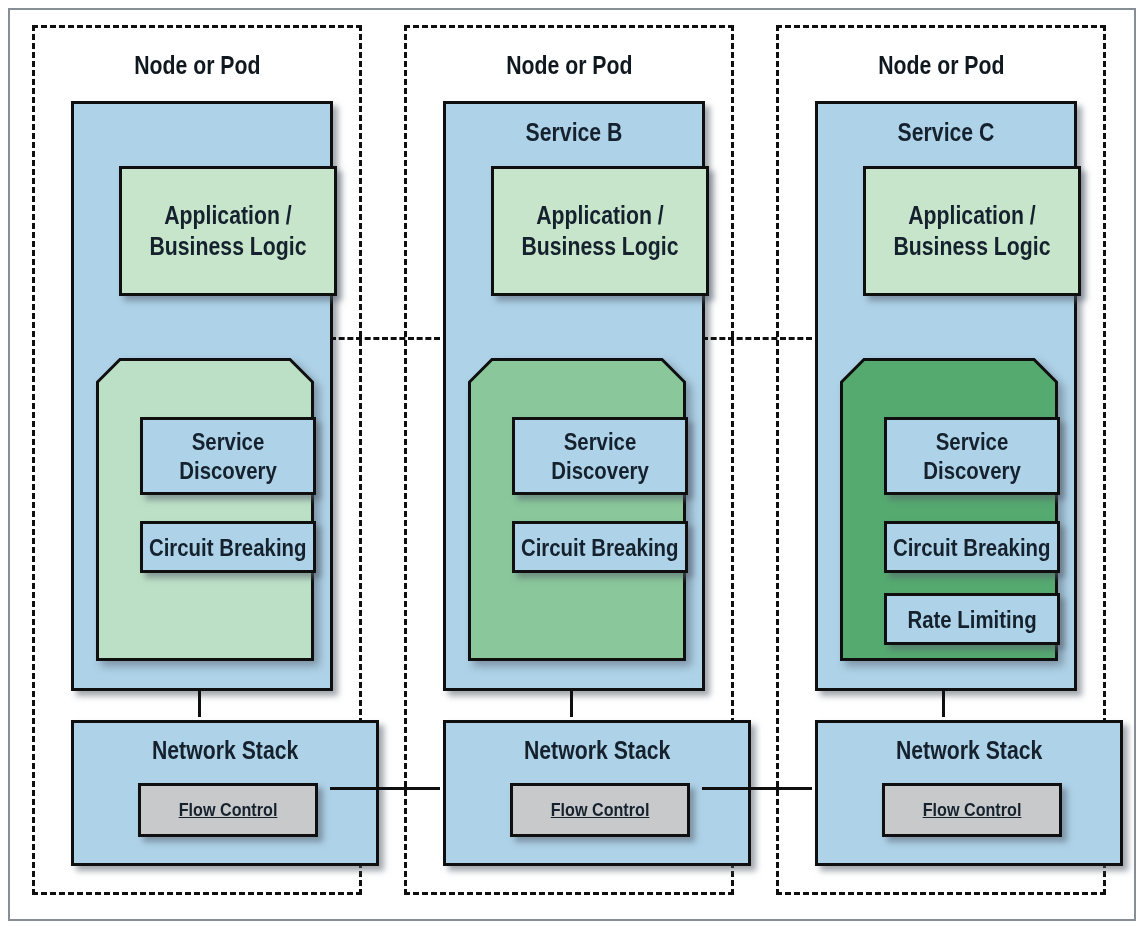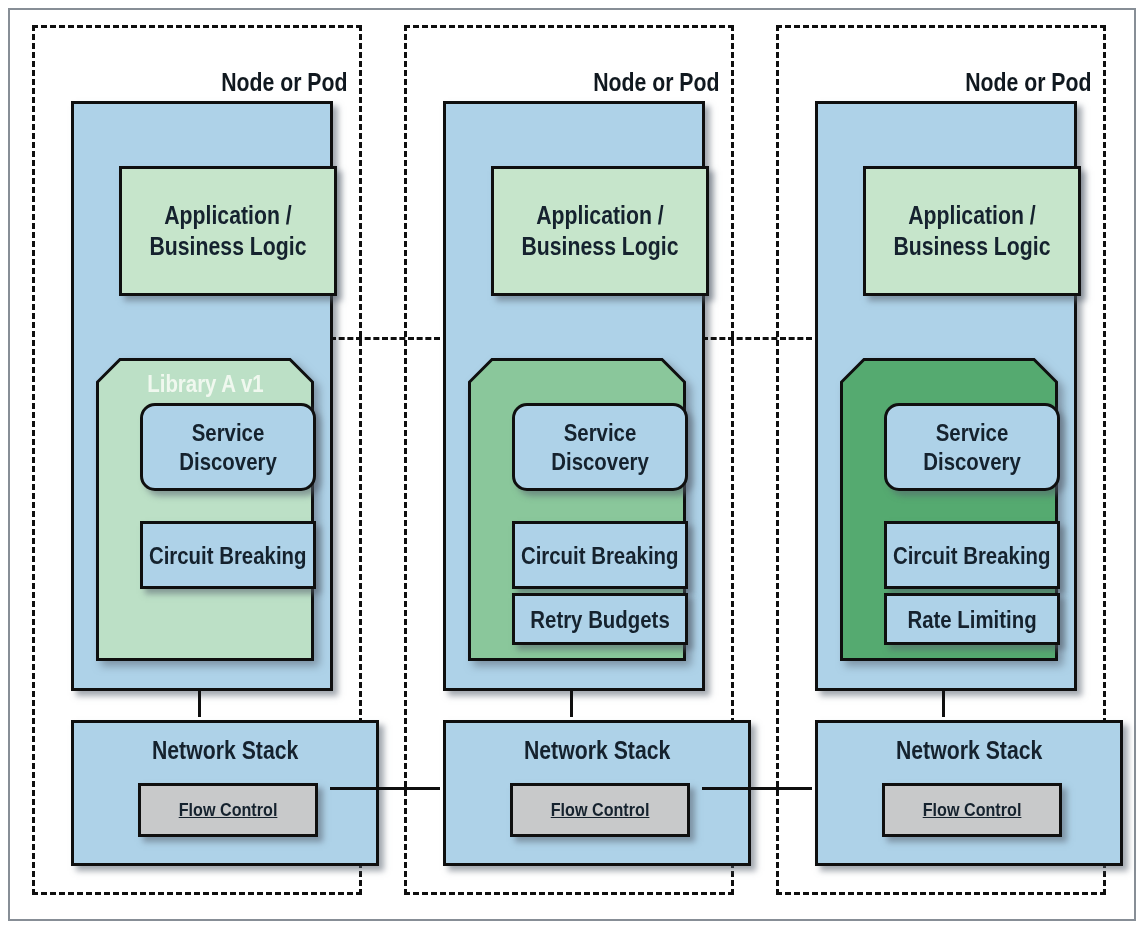--- a/index.html
+++ b/index.html
@@ -23,24 +23,23 @@
     top: 25px;
     width: 330px;
     height: 870px;
     box-sizing: border-box;
     border: 3px dashed var(--line, #0f0f0f);
   }
   .pod-label {
     position: absolute;
     left: 0; right: 0; top: 22px;
     height: 30px; line-height: 30px;
-    text-align: right;
+    text-align: center;
     font-size: 25px;
     color: #10181f;
-    margin-top: 17px;
   }
   .shadowed { box-shadow: 5px 5px 6px rgba(85,97,110,0.55); }
   .service {
     position: absolute;
     left: 36px; top: 73px;
     width: 262px; height: 590px;
     box-sizing: border-box;
     border: 3px solid var(--line, #0f0f0f);
     background: var(--blue, #aed2e8);
   }
@@ -86,22 +85,22 @@
     font-size: 24px;
     color: var(--text_light, #f0f8ef);
   }
   .feature {
     left: 21px;
     width: 176px;
     background: var(--blue, #aed2e8);
     font-size: 24px;
     line-height: 29px;
   }
-  .f0 { top: 45px;  height: 88px; border-radius: 15px; }
-  .f1 { top: 163px; height: 68px; }
+  .f0 { top: 59px;  height: 78px; }
+  .f1 { top: 163px; height: 52px; }
   .f2 { top: 235px; height: 52px; }
   .network {
     position: absolute;
     left: 36px; top: 692px;
     width: 308px; height: 146px;
     box-sizing: border-box;
     border: 3px solid var(--line, #0f0f0f);
     background: var(--blue, #aed2e8);
   }
   .ns-title {
@@ -149,69 +148,67 @@
   <div class="pod" style="left:32px">
     <div class="pod-label"><span class="t nowrap">Node or Pod</span></div>
     <div class="service shadowed">
       <div class="cbox app shadowed">
           <span class="t">Application / Business Logic</span>
         </div>
       <div class="library">
         <svg width="218" height="303" viewBox="0 0 218 303">
           <polygon points="24,1.5 194,1.5 216.5,24 216.5,301.5 1.5,301.5 1.5,24" stroke="#0f0f0f" stroke-width="3" stroke-linejoin="miter" fill="#bce0c6"></polygon>
         </svg>
-        <div class="lib-title"><span class="t nowrap">Library A v1</span></div>
         <div class="cbox feature f0 shadowed">
             <span class="t">Service Discovery</span>
           </div>
         <div class="cbox feature f1 shadowed">
             <span class="t nowrap">Circuit Breaking</span>
           </div>
       </div>
     </div>
     <div class="network shadowed">
       <div class="ns-title"><span class="t nowrap">Network Stack</span></div>
       <div class="cbox flow shadowed">
           <span class="t nowrap">Flow Control</span>
         </div>
     </div>
   </div>
 
   <div class="pod" style="left:404px">
     <div class="pod-label"><span class="t nowrap">Node or Pod</span></div>
     <div class="service shadowed">
+      <div class="service-title"><span class="t nowrap">Service B</span></div>
       <div class="cbox app shadowed">
           <span class="t">Application / Business Logic</span>
         </div>
       <div class="library">
         <svg width="218" height="303" viewBox="0 0 218 303">
           <polygon points="24,1.5 194,1.5 216.5,24 216.5,301.5 1.5,301.5 1.5,24" stroke="#0f0f0f" stroke-width="3" stroke-linejoin="miter" fill="#8ac79b"></polygon>
         </svg>
         <div class="cbox feature f0 shadowed">
             <span class="t">Service Discovery</span>
           </div>
         <div class="cbox feature f1 shadowed">
             <span class="t nowrap">Circuit Breaking</span>
           </div>
-        <div class="cbox feature f2 shadowed">
-            <span class="t nowrap">Retry Budgets</span>
-          </div>
       </div>
     </div>
     <div class="network shadowed">
       <div class="ns-title"><span class="t nowrap">Network Stack</span></div>
       <div class="cbox flow shadowed">
           <span class="t nowrap">Flow Control</span>
         </div>
     </div>
   </div>
 
   <div class="pod" style="left:776px">
     <div class="pod-label"><span class="t nowrap">Node or Pod</span></div>
     <div class="service shadowed">
+      <div class="service-title"><span class="t nowrap">Service C</span></div>
       <div class="cbox app shadowed">
           <span class="t">Application / Business Logic</span>
         </div>
       <div class="library">
         <svg width="218" height="303" viewBox="0 0 218 303">
           <polygon points="24,1.5 194,1.5 216.5,24 216.5,301.5 1.5,301.5 1.5,24" stroke="#0f0f0f" stroke-width="3" stroke-linejoin="miter" fill="#55aa70"></polygon>
         </svg>
         <div class="cbox feature f0 shadowed">
             <span class="t">Service Discovery</span>
           </div>

